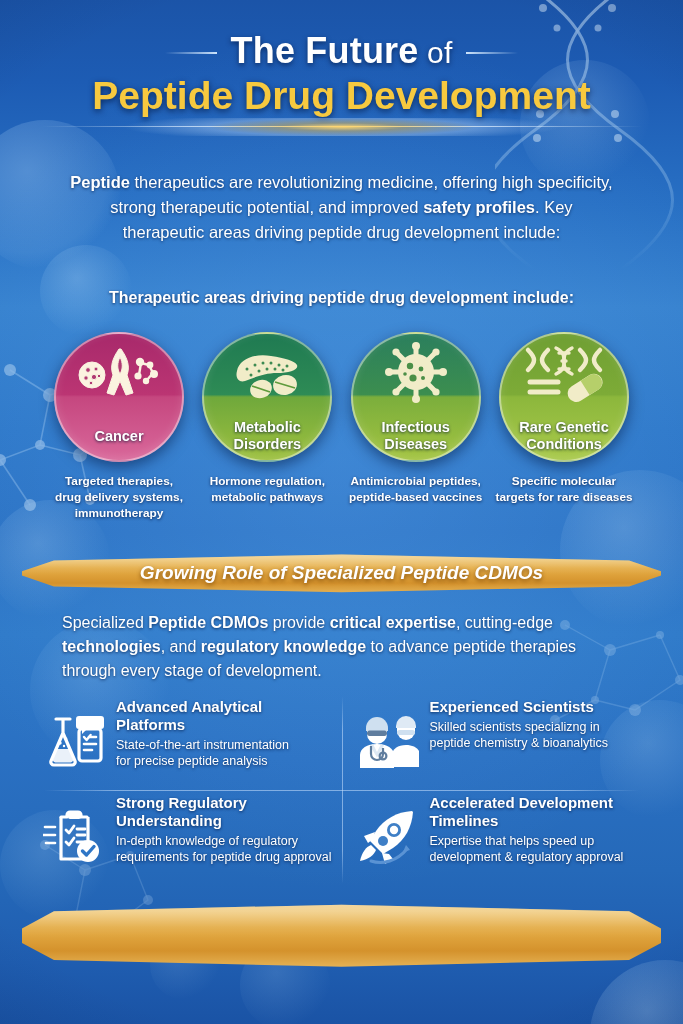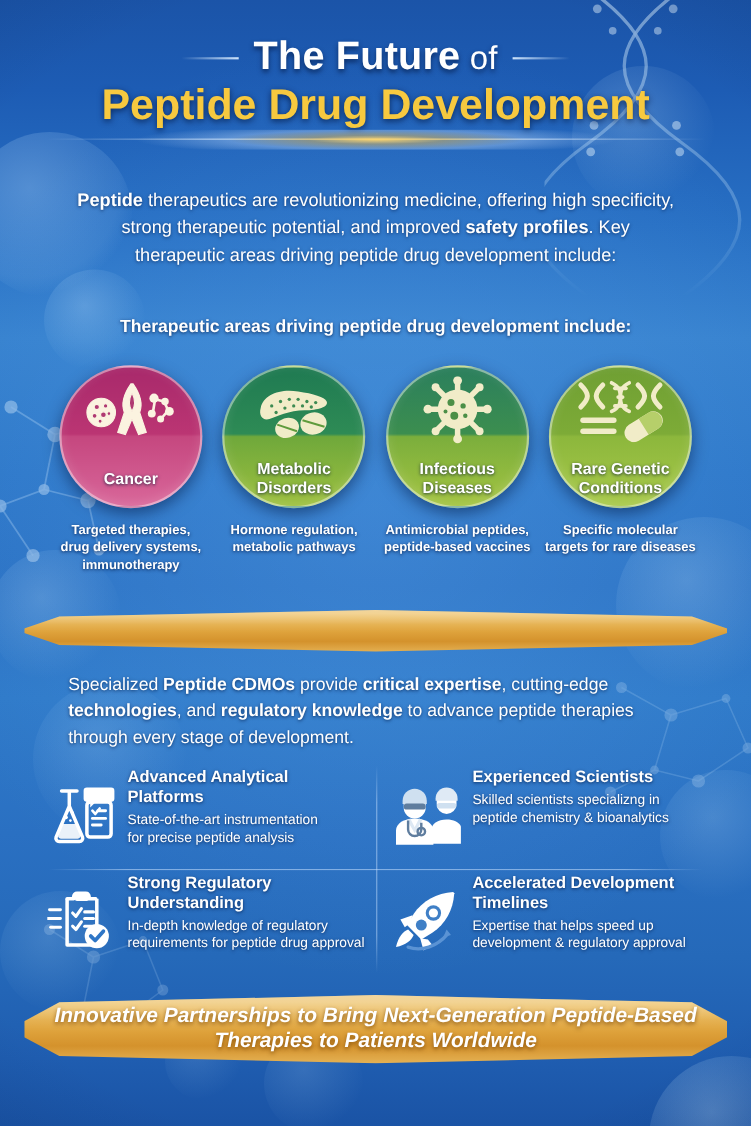--- a/index.html
+++ b/index.html
@@ -463,20 +463,21 @@
       </div>
       <div class="circle-desc">Specific molecular
 targets for rare diseases</div>
     </div>
 
   </div>
 
   <div class="gold-banner" id="banner-mid">
     <div class="ribbon"></div>
     <div class="ribbon-hi"></div>
+    <div class="btext">Growing Role of Specialized Peptide CDMOs</div>
   </div>
 
   <div class="cdmo-para"><span>Specialized </span><b>Peptide CDMOs</b><span> provide </span><b>critical expertise</b><span>, cutting-edge </span><b>technologies</b><span>, and </span><b>regulatory knowledge</b><span> to advance peptide therapies through every stage of development.</span></div>
 
   <div class="quads">
     <div class="vline"></div>
     <div class="hline"></div>
 
     <div class="quad q-tl">
       <div class="q-icon">
@@ -590,17 +591,16 @@
 Timelines</div>
         <div class="q-desc">Expertise that helps speed up
 development &amp; regulatory approval</div>
       </div>
     </div>
   </div>
 
   <div class="gold-banner" id="banner-bottom">
     <div class="ribbon"></div>
     <div class="ribbon-hi"></div>
-    <div class="btext">Innovative Partnerships to Bring Next-Generation Peptide-Based Therapies to Patients Worldwide</div>
   </div>
 
   <div class="edge-dark"></div>
 </div>
 
 </body></html>

